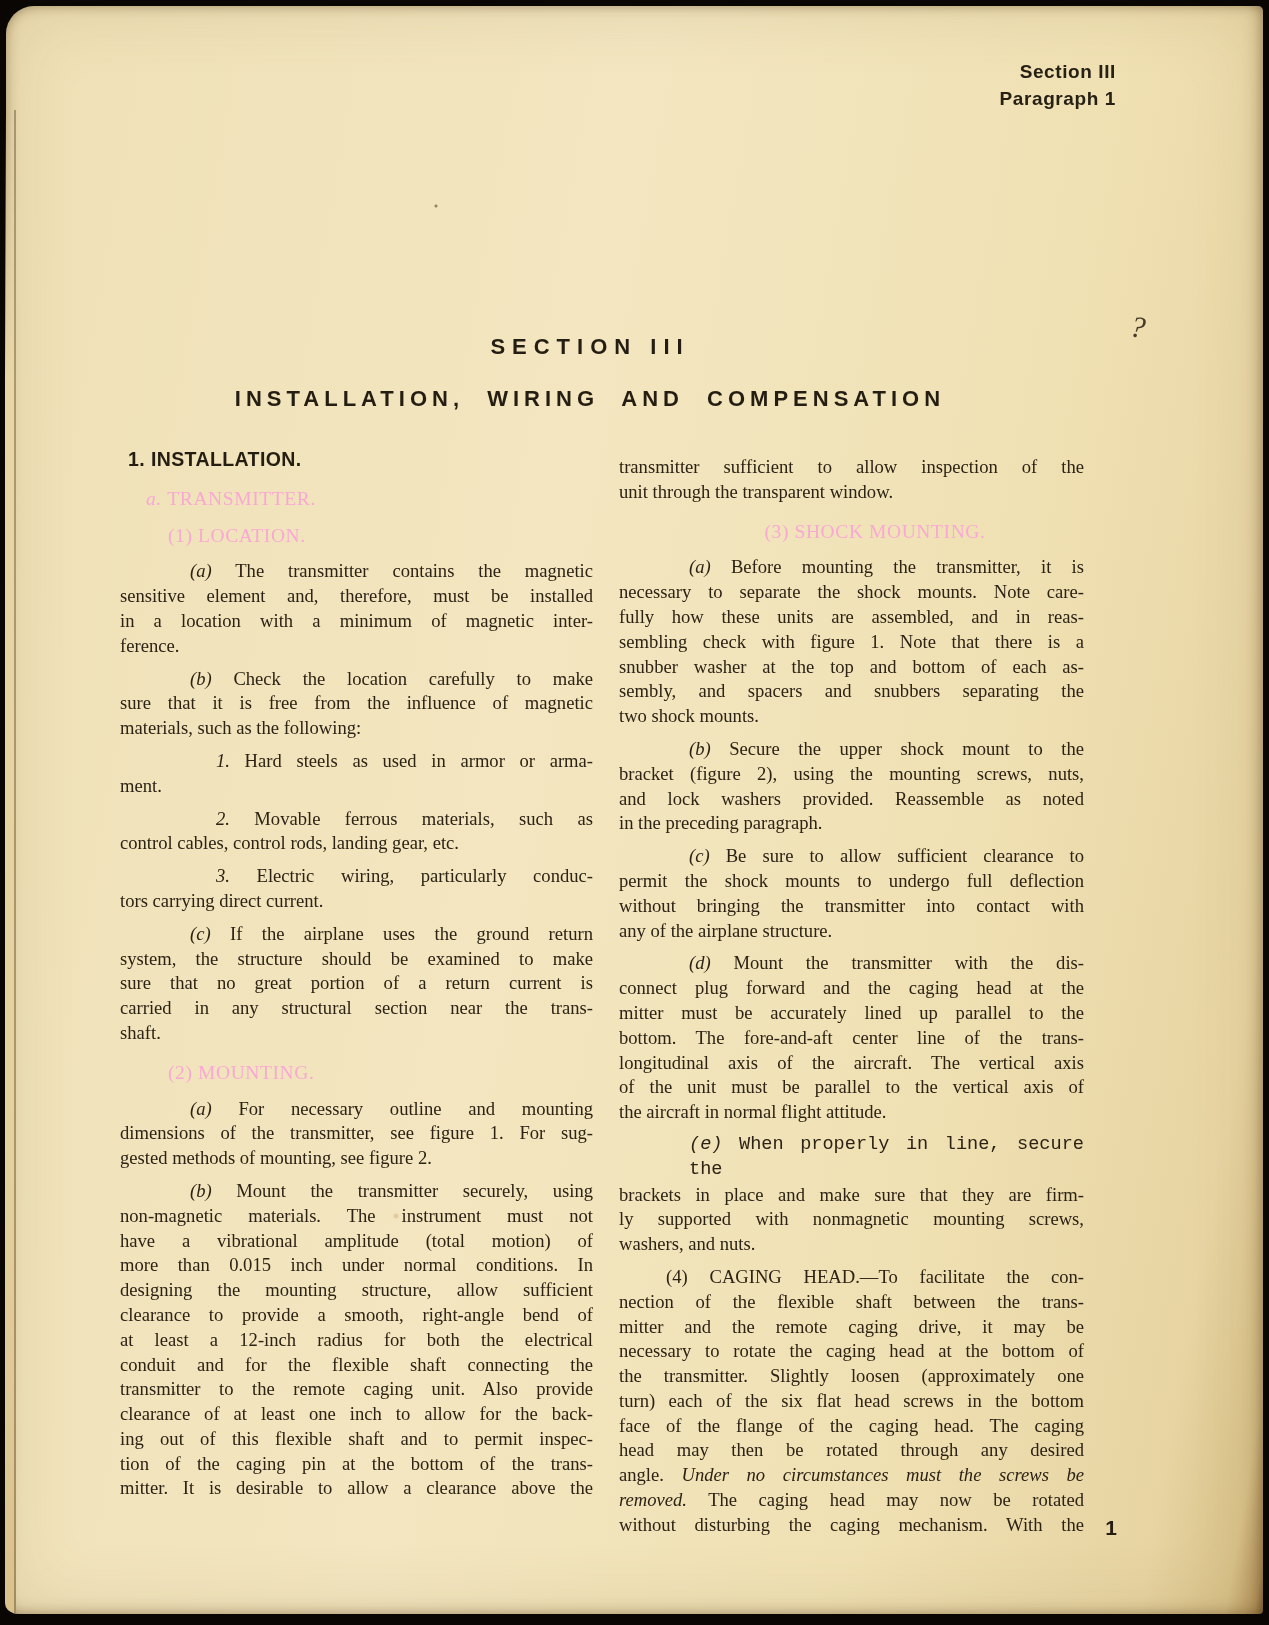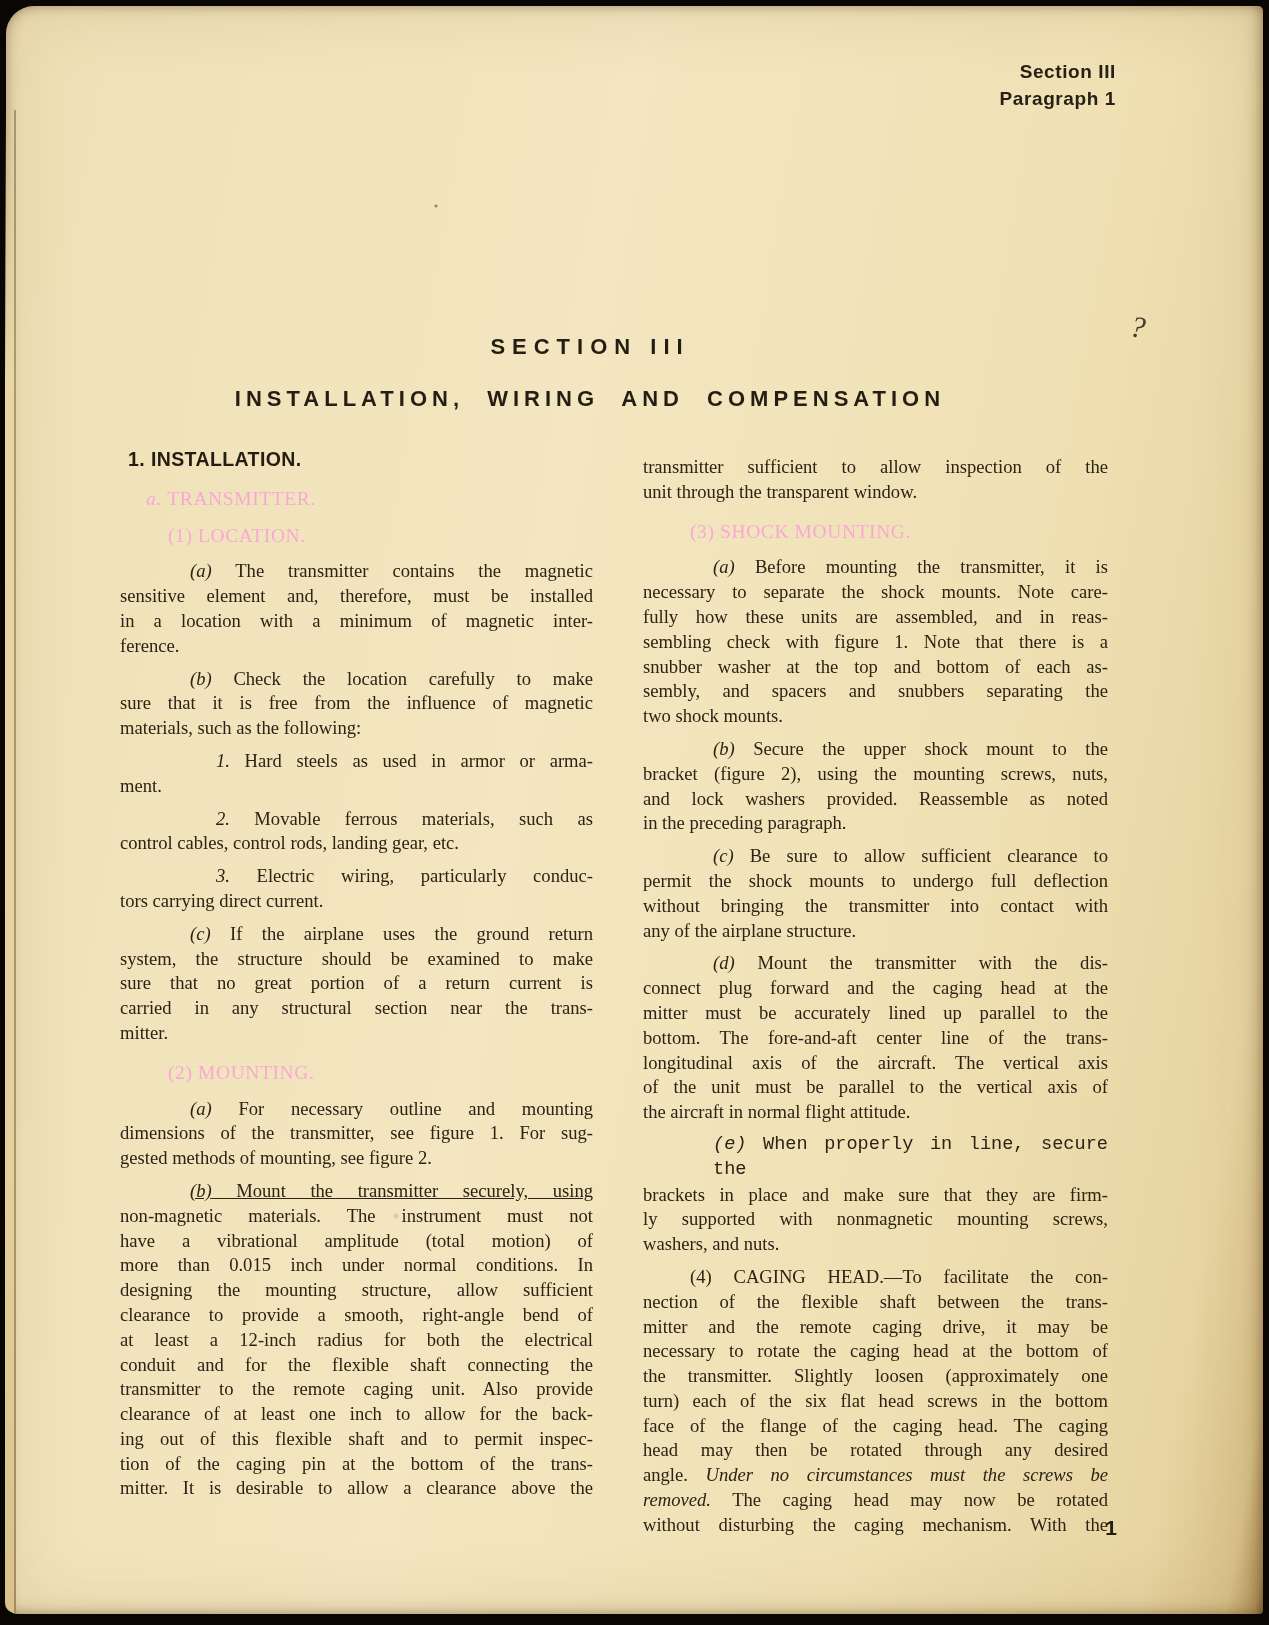--- a/index.html
+++ b/index.html
@@ -56,21 +56,21 @@
     position:absolute;top:386px;left:120px;width:940px;text-align:center;
     font-family:"Liberation Sans",sans-serif;font-weight:bold;
     font-size:22px;letter-spacing:5px;word-spacing:12px;color:#241d12;
   }
   
   .col{
     position:absolute;top:447px;
     font-size:18.6px;line-height:24.8px;color:#2c2315;
   }
   .col.left{left:120px;width:473px;}
-  .col.right{left:643px;width:465px;}
+  .col.right{left:619px;width:465px;}
   .line{text-align:justify;text-align-last:justify;}
   .line.end{text-align-last:left;}
   .it{font-style:italic;}
   .para{margin:8px 0 0;}
   .heading-bold{
     font-family:"Liberation Sans",sans-serif;font-weight:bold;
     font-size:19.5px;color:#241d12;margin:0 8px 11px;letter-spacing:.4px;
   }
   .heading-serif{
     font-size:19.5px;margin:15px 0 11px;letter-spacing:.6px;color:#f9a8d4;
@@ -123,50 +123,50 @@
       </div>
       <div class="para">
         <div class="line" style="padding-left: 96px;"><span class="it">3.</span><span> Electric wiring, particularly conduc-</span></div>
         <div class="line end"><span>tors carrying direct current.</span></div>
       </div>
       <div class="para">
         <div class="line" style="padding-left: 70px;"><span class="it">(c)</span><span> If the airplane uses the ground return</span></div>
         <div class="line"><span>system, the structure should be examined to make</span></div>
         <div class="line"><span>sure that no great portion of a return current is</span></div>
         <div class="line"><span>carried in any structural section near the trans-</span></div>
-        <div class="line end"><span>mitter.</span></div>
+        <div class="line end"><span>shaft.</span></div>
       </div>
       <div class="heading-serif" style="padding-left: 48px;"><span>(2) MOUNTING.</span></div>
       <div class="para">
         <div class="line" style="padding-left: 70px;"><span class="it">(a)</span><span> For necessary outline and mounting</span></div>
         <div class="line"><span>dimensions of the transmitter, see figure 1. For sug-</span></div>
         <div class="line end"><span>gested methods of mounting, see figure 2.</span></div>
       </div>
       <div class="para">
-        <div class="line" style="padding-left: 70px; text-decoration: underline;"><span class="it">(b)</span><span> Mount the transmitter securely, using</span></div>
+        <div class="line" style="padding-left: 70px;"><span class="it">(b)</span><span> Mount the transmitter securely, using</span></div>
         <div class="line"><span>non-magnetic materials. The instrument must not</span></div>
         <div class="line"><span>have a vibrational amplitude (total motion) of</span></div>
         <div class="line"><span>more than 0.015 inch under normal conditions. In</span></div>
         <div class="line"><span>designing the mounting structure, allow sufficient</span></div>
         <div class="line"><span>clearance to provide a smooth, right-angle bend of</span></div>
         <div class="line"><span>at least a 12-inch radius for both the electrical</span></div>
         <div class="line"><span>conduit and for the flexible shaft connecting the</span></div>
         <div class="line"><span>transmitter to the remote caging unit. Also provide</span></div>
         <div class="line"><span>clearance of at least one inch to allow for the back-</span></div>
         <div class="line"><span>ing out of this flexible shaft and to permit inspec-</span></div>
         <div class="line"><span>tion of the caging pin at the bottom of the trans-</span></div>
         <div class="line"><span>mitter. It is desirable to allow a clearance above the</span></div>
       </div>
     </div>
   <div class="col right">
       <div class="para">
         <div class="line"><span>transmitter sufficient to allow inspection of the</span></div>
         <div class="line end"><span>unit through the transparent window.</span></div>
       </div>
-      <div class="heading-serif" style="padding-left: 47px;"><span>(3) SHOCK MOUNTING.</span></div>
+      <div class="heading-serif" style="padding-left: 47px; text-align: center;"><span>(3) SHOCK MOUNTING.</span></div>
       <div class="para">
         <div class="line" style="padding-left: 70px;"><span class="it">(a)</span><span> Before mounting the transmitter, it is</span></div>
         <div class="line"><span>necessary to separate the shock mounts. Note care-</span></div>
         <div class="line"><span>fully how these units are assembled, and in reas-</span></div>
         <div class="line"><span>sembling check with figure 1. Note that there is a</span></div>
         <div class="line"><span>snubber washer at the top and bottom of each as-</span></div>
         <div class="line"><span>sembly, and spacers and snubbers separating the</span></div>
         <div class="line end"><span>two shock mounts.</span></div>
       </div>
       <div class="para">

